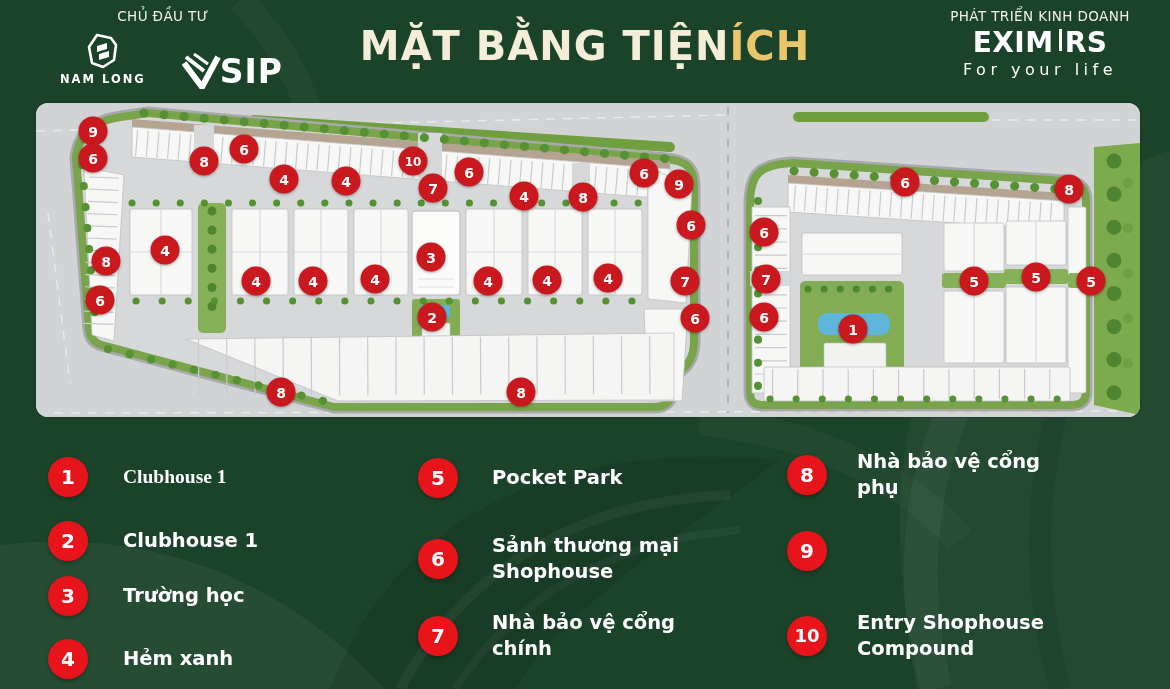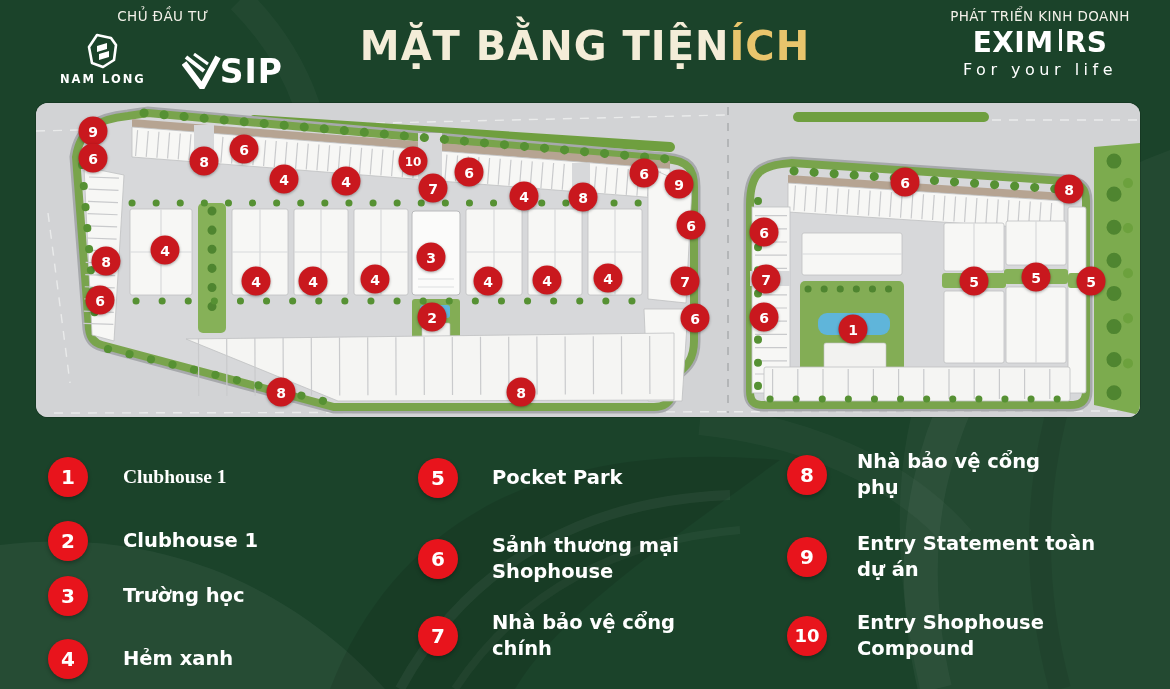--- a/index.html
+++ b/index.html
@@ -334,24 +334,20 @@
       </div>
       <div class="lrow" style="left: 787px; top: 449px;">
         <div class="lcircle" style="font-size: 20px;">8</div>
         <div class="ltext" style="margin-left: 30px;">
           <div>Nhà bảo vệ cổng</div>
           <div>phụ</div>
         </div>
       </div>
       <div class="lrow" style="left: 787px; top: 531px;">
         <div class="lcircle" style="font-size: 20px;">9</div>
-        <div class="ltext" style="margin-left: 30px;">
-          <div>Entry Statement toàn</div>
-          <div>dự án</div>
-        </div>
       </div>
       <div class="lrow" style="left: 787px; top: 610px;">
         <div class="lcircle" style="font-size: 18px;">10</div>
         <div class="ltext" style="margin-left: 30px;">
           <div>Entry Shophouse</div>
           <div>Compound</div>
         </div>
       </div>
     </div>
 

